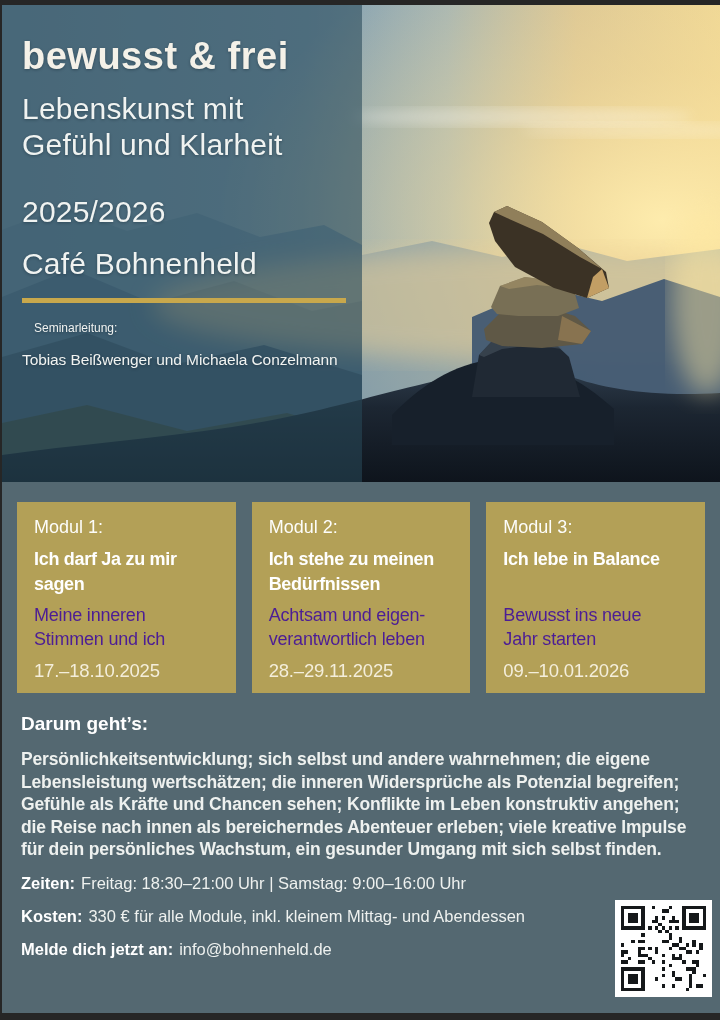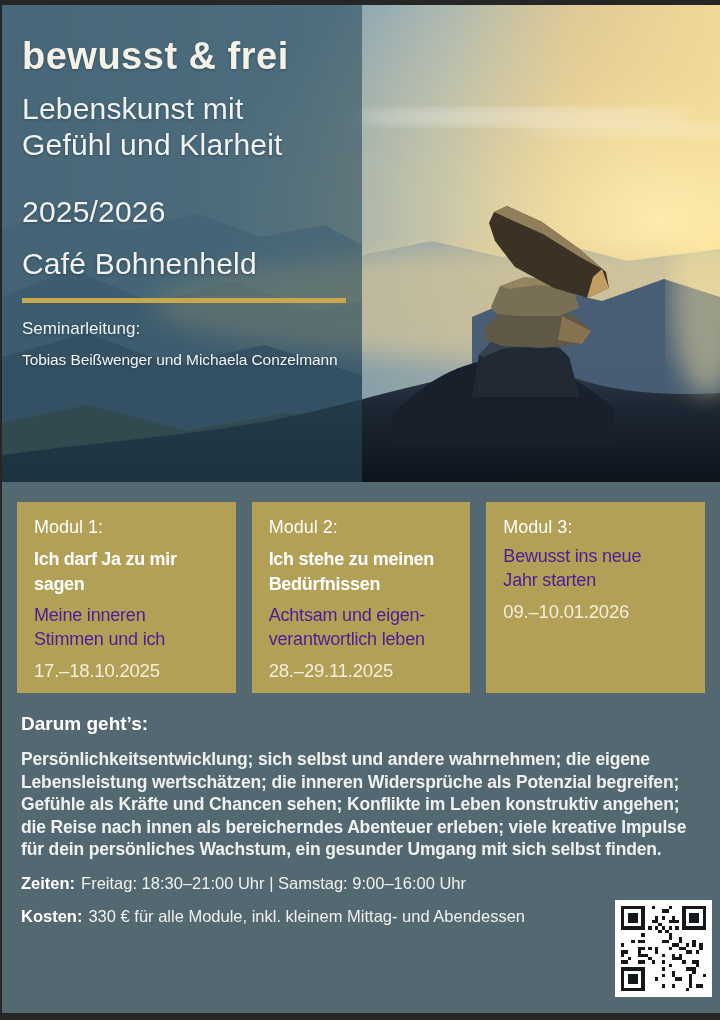--- a/index.html
+++ b/index.html
@@ -24,21 +24,21 @@
     text-shadow:0 1px 3px rgba(8,24,34,.35);
   }
   .brand{font-size:38px;font-weight:700;letter-spacing:.5px;line-height:1.15;color:#f4f1e8;}
   .h-line{font-size:30px;line-height:36px;font-weight:400;letter-spacing:.2px;color:#f0f3f1;}
   .h-line .line{display:block;white-space:nowrap;}
   .tagline{margin-top:12px;}
   .series{margin-top:18px;}
   .years{margin-top:31px;}
   .venue{margin-top:16px;}
   .divider{margin-top:16px;width:324px;height:5px;background:var(--divider,#c8a84c);}
-  .leader-label{margin-top:16px;font-size:17px;line-height:19px;}
+  .leader-label{margin-top:16px;font-size:12px;line-height:19px;margin-left:12px;}
   .leader-names{margin-top:12px;font-size:15.5px;line-height:19px;letter-spacing:-.1px;white-space:nowrap;}
   
   .cards{position:absolute;top:497px;left:15px;width:688px;display:flex;gap:16px;}
   .card{
     flex:1;height:191px;box-sizing:border-box;overflow:hidden;
     background:var(--gold,#b3a057);padding:14px 17px;color:#fff;
   }
   .card-label{font-size:18px;line-height:22px;color:#fdfdfa;}
   .card-title{margin-top:9px;font-size:18px;font-weight:700;line-height:25px;min-height:50px;letter-spacing:-.3px;color:#ffffff;}
   .card-title .line,.card-sub .line{display:block;white-space:nowrap;}
@@ -159,20 +159,24 @@
       </div>
       <div class="card-sub">
         <span class="line">Achtsam und eigen-</span>
         <span class="line">verantwortlich leben</span>
       </div>
       <div class="card-date">28.–29.11.2025</div>
     </div>
 
     <div class="card">
       <div class="card-label">Modul 3:</div>
+      <div class="card-title">
+        <span class="line">Ich lebe in Balance</span>
+        <span class="line"></span>
+      </div>
       <div class="card-sub">
         <span class="line">Bewusst ins neue</span>
         <span class="line">Jahr starten</span>
       </div>
       <div class="card-date">09.–10.01.2026</div>
     </div>
 
   </div>
 
   <div class="info">
@@ -182,20 +186,23 @@
       <span class="line">Lebensleistung wertschätzen; die inneren Widersprüche als Potenzial begreifen;</span>
       <span class="line">Gefühle als Kräfte und Chancen sehen; Konflikte im Leben konstruktiv angehen;</span>
       <span class="line">die Reise nach innen als bereicherndes Abenteuer erleben; viele kreative Impulse</span>
       <span class="line">für dein persönliches Wachstum, ein gesunder Umgang mit sich selbst finden.</span>
     </div>
     <div class="detail">
       <b>Zeiten:</b><span>Freitag: 18:30–21:00 Uhr | Samstag: 9:00–16:00 Uhr</span>
     </div>
     <div class="detail">
       <b>Kosten:</b><span>330 € für alle Module, inkl. kleinem Mittag- und Abendessen</span>
+    </div>
+    <div class="detail">
+      <b>Melde dich jetzt an:</b><span>info@bohnenheld.de</span>
     </div>
   </div>
 
   <div class="qr">
       <svg viewBox="0 0 25 25" shape-rendering="crispEdges">
         <g fill="#15181a">
           <rect x="0" y="0" width="1" height="1"></rect>
           <rect x="1" y="0" width="1" height="1"></rect>
           <rect x="2" y="0" width="1" height="1"></rect>
           <rect x="3" y="0" width="1" height="1"></rect>

